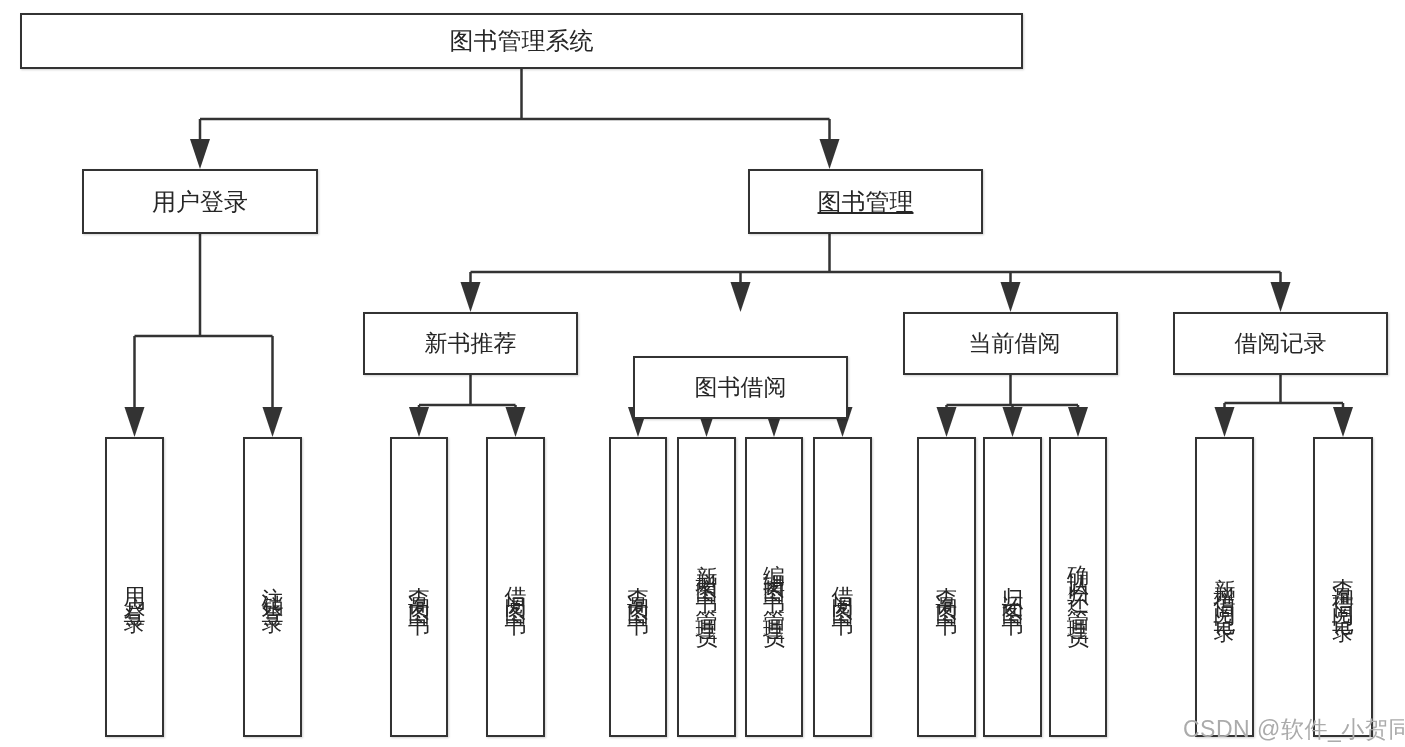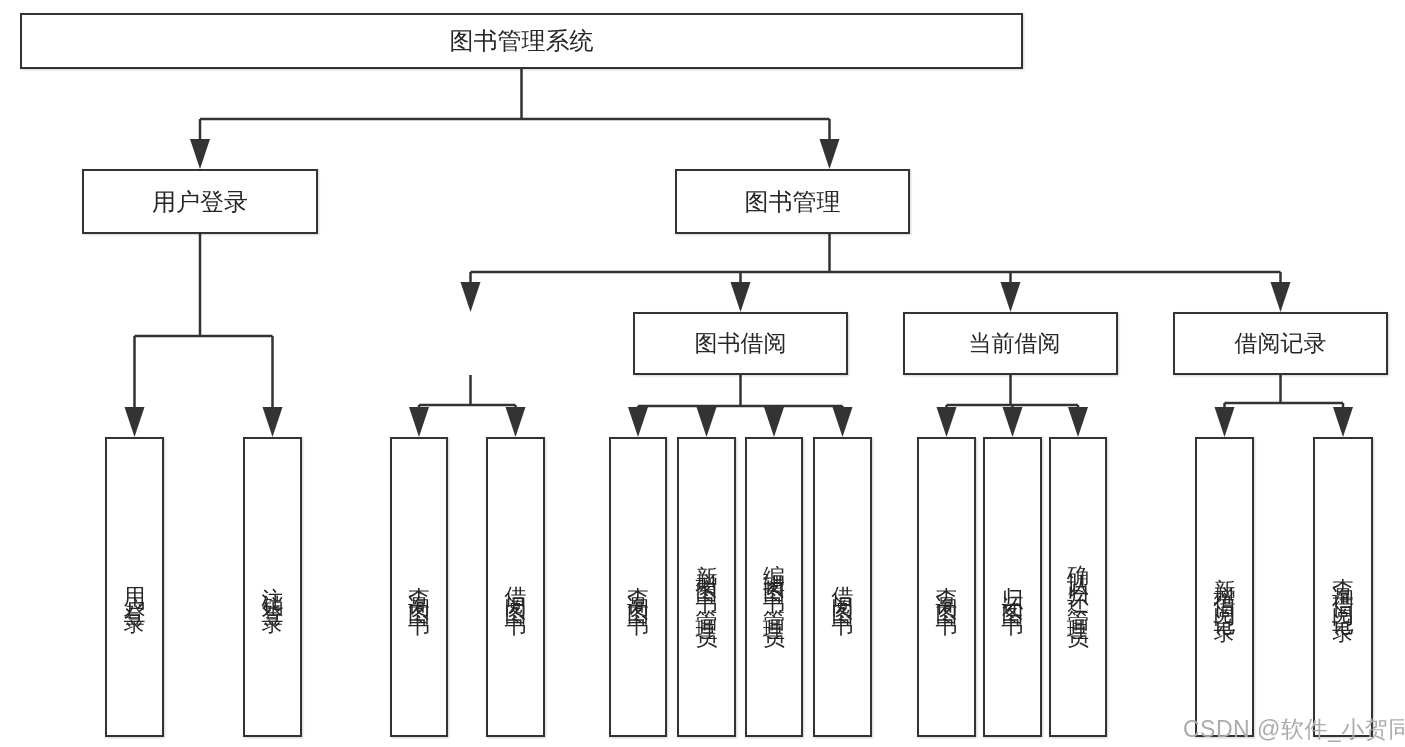--- a/index.html
+++ b/index.html
@@ -84,25 +84,28 @@
     </g>
   </svg>
 
   <div class="box root-box">
     <span>图书管理系统</span>
   </div>
 
   <div class="box lvl2" style="left:82px;width:236px;">
     <span>用户登录</span>
   </div>
-  <div class="box lvl2" style="left:675px;width:235px;">
+  <div class="box lvl2" style="left:748px;width:235px;text-decoration:underline;">
     <span>图书管理</span>
   </div>
 
-  <div class="box lvl3" style="left:633px;width:215px;">
+  <div class="box lvl3" style="left:363px;width:215px;">
+    <span>新书推荐</span>
+  </div>
+  <div class="box lvl3" style="left:633px;width:215px;margin-top:44px;">
     <span>图书借阅</span>
   </div>
   <div class="box lvl3" style="left:903px;width:215px;padding-left:8px;">
     <span>当前借阅</span>
   </div>
   <div class="box lvl3" style="left:1173px;width:215px;">
     <span>借阅记录</span>
   </div>
 
   <div class="box leaf" style="left:105px;width:59px;">

